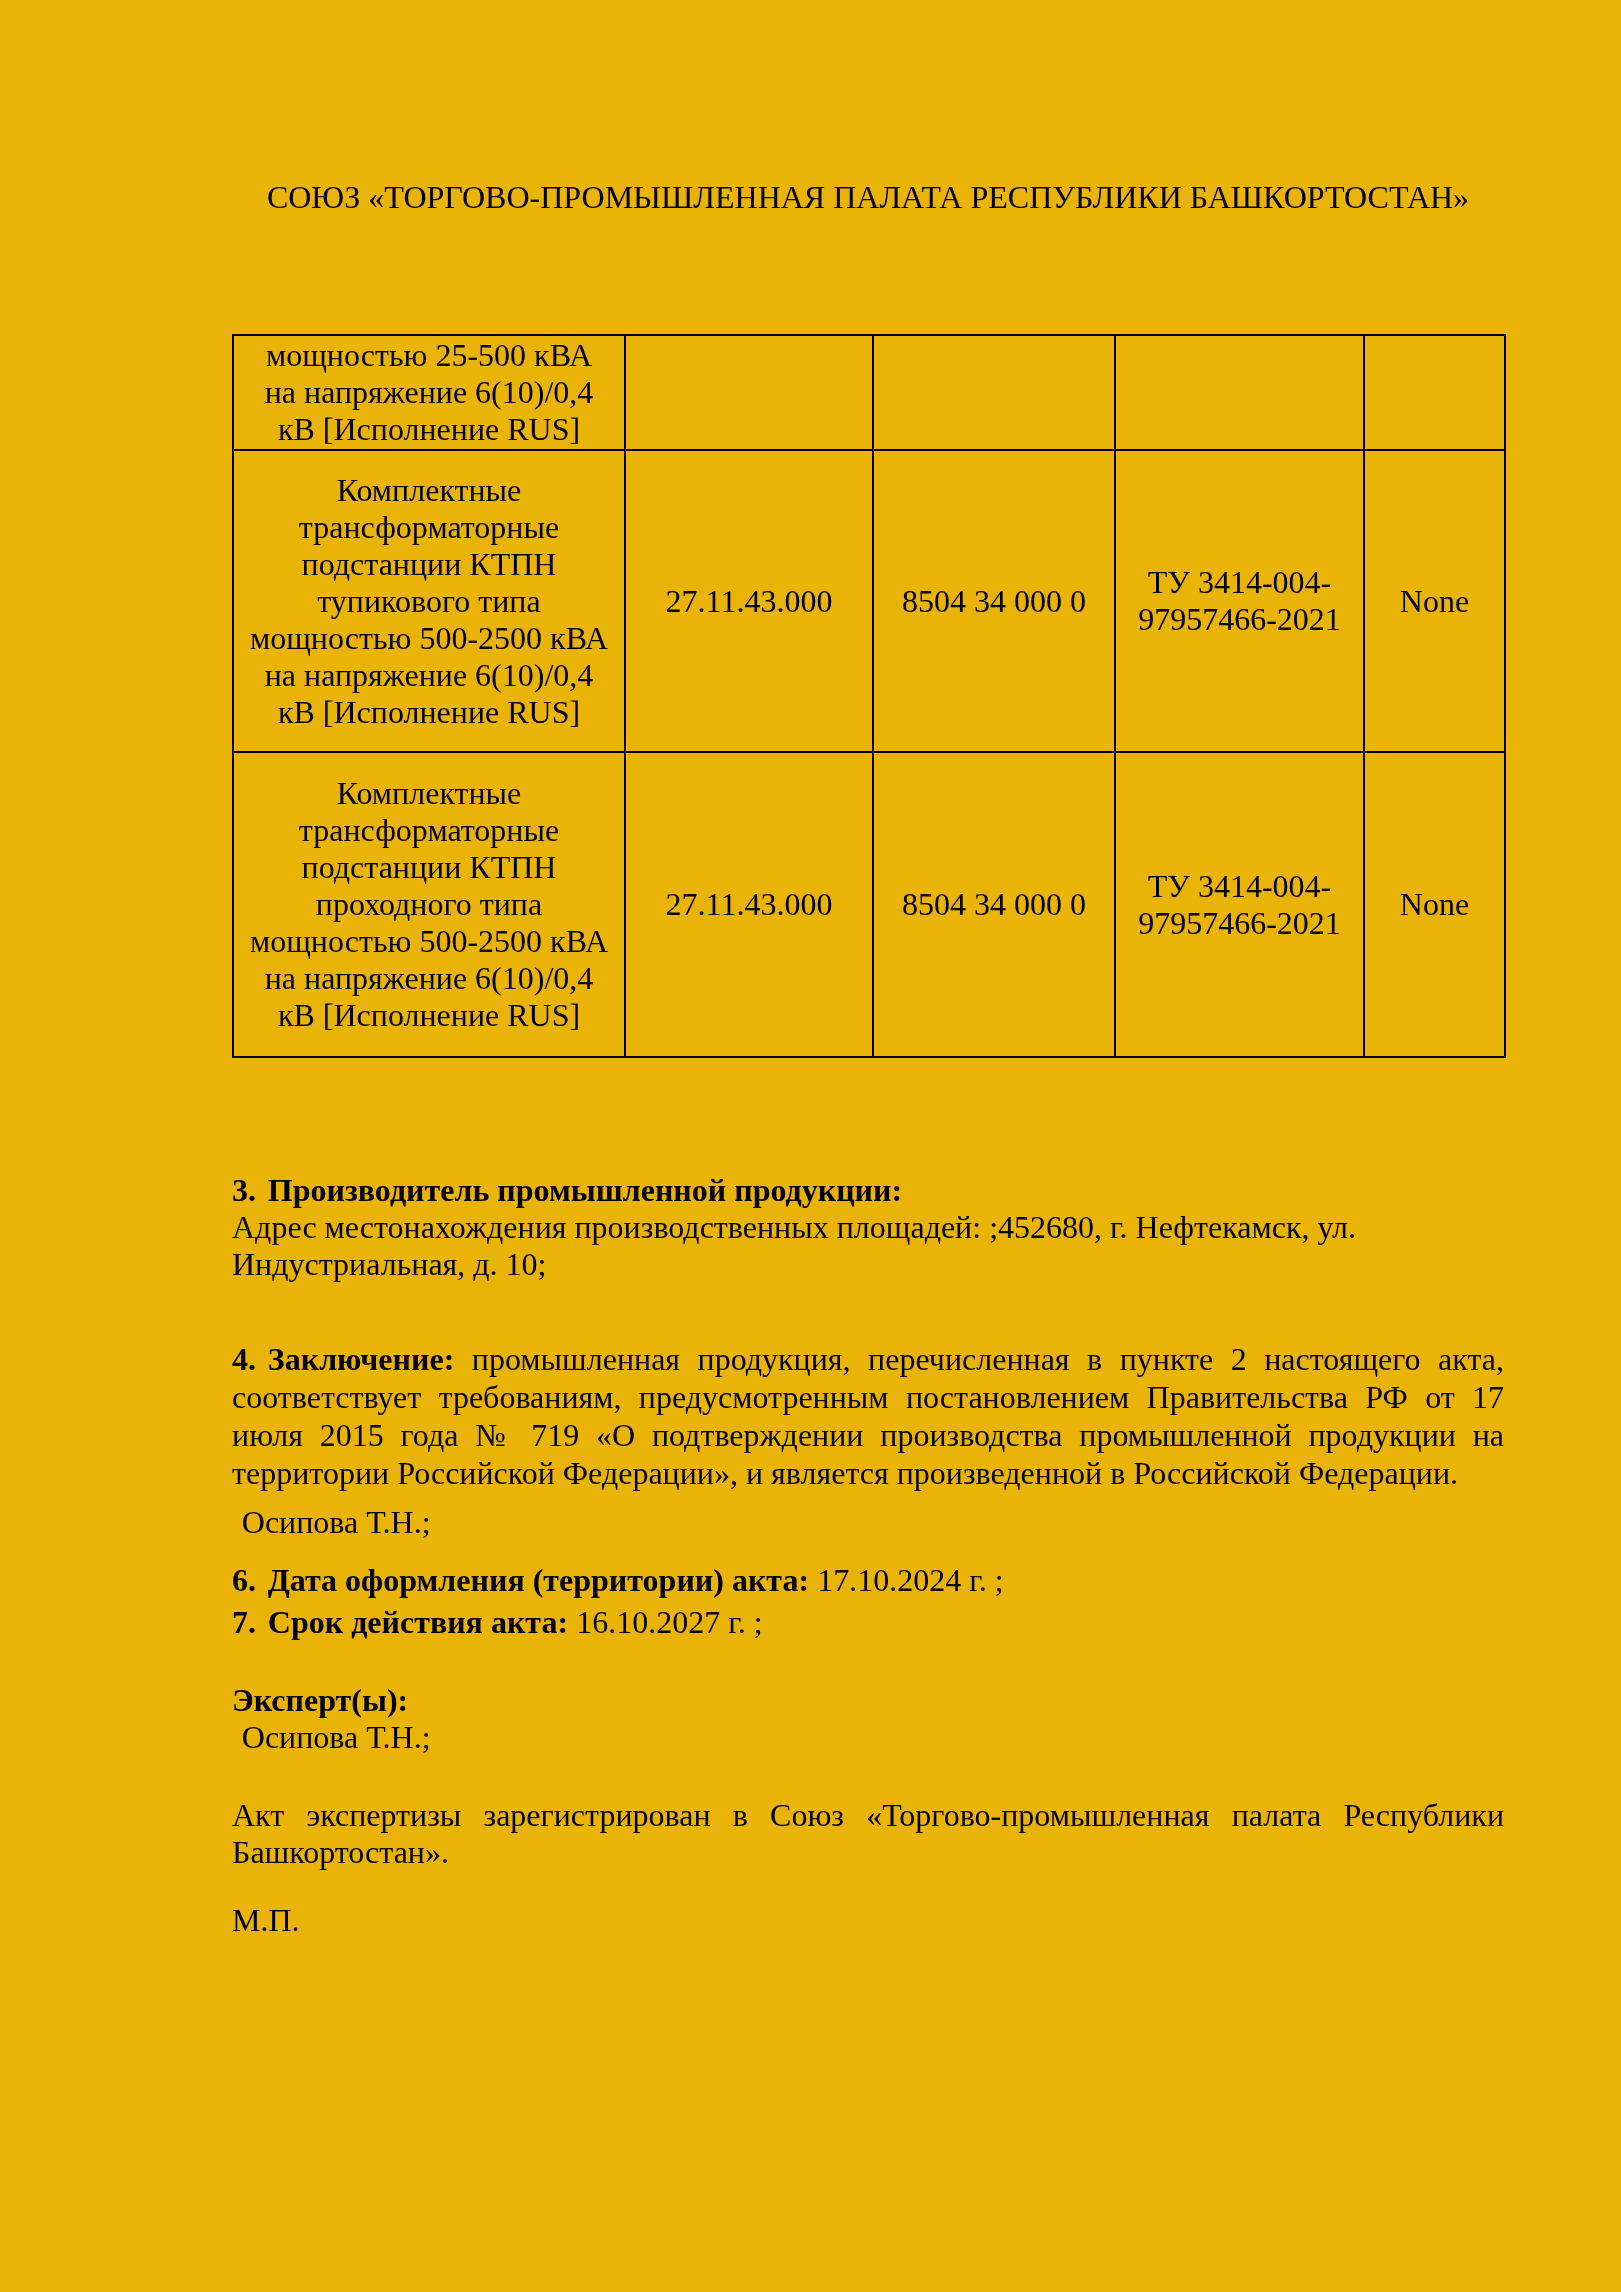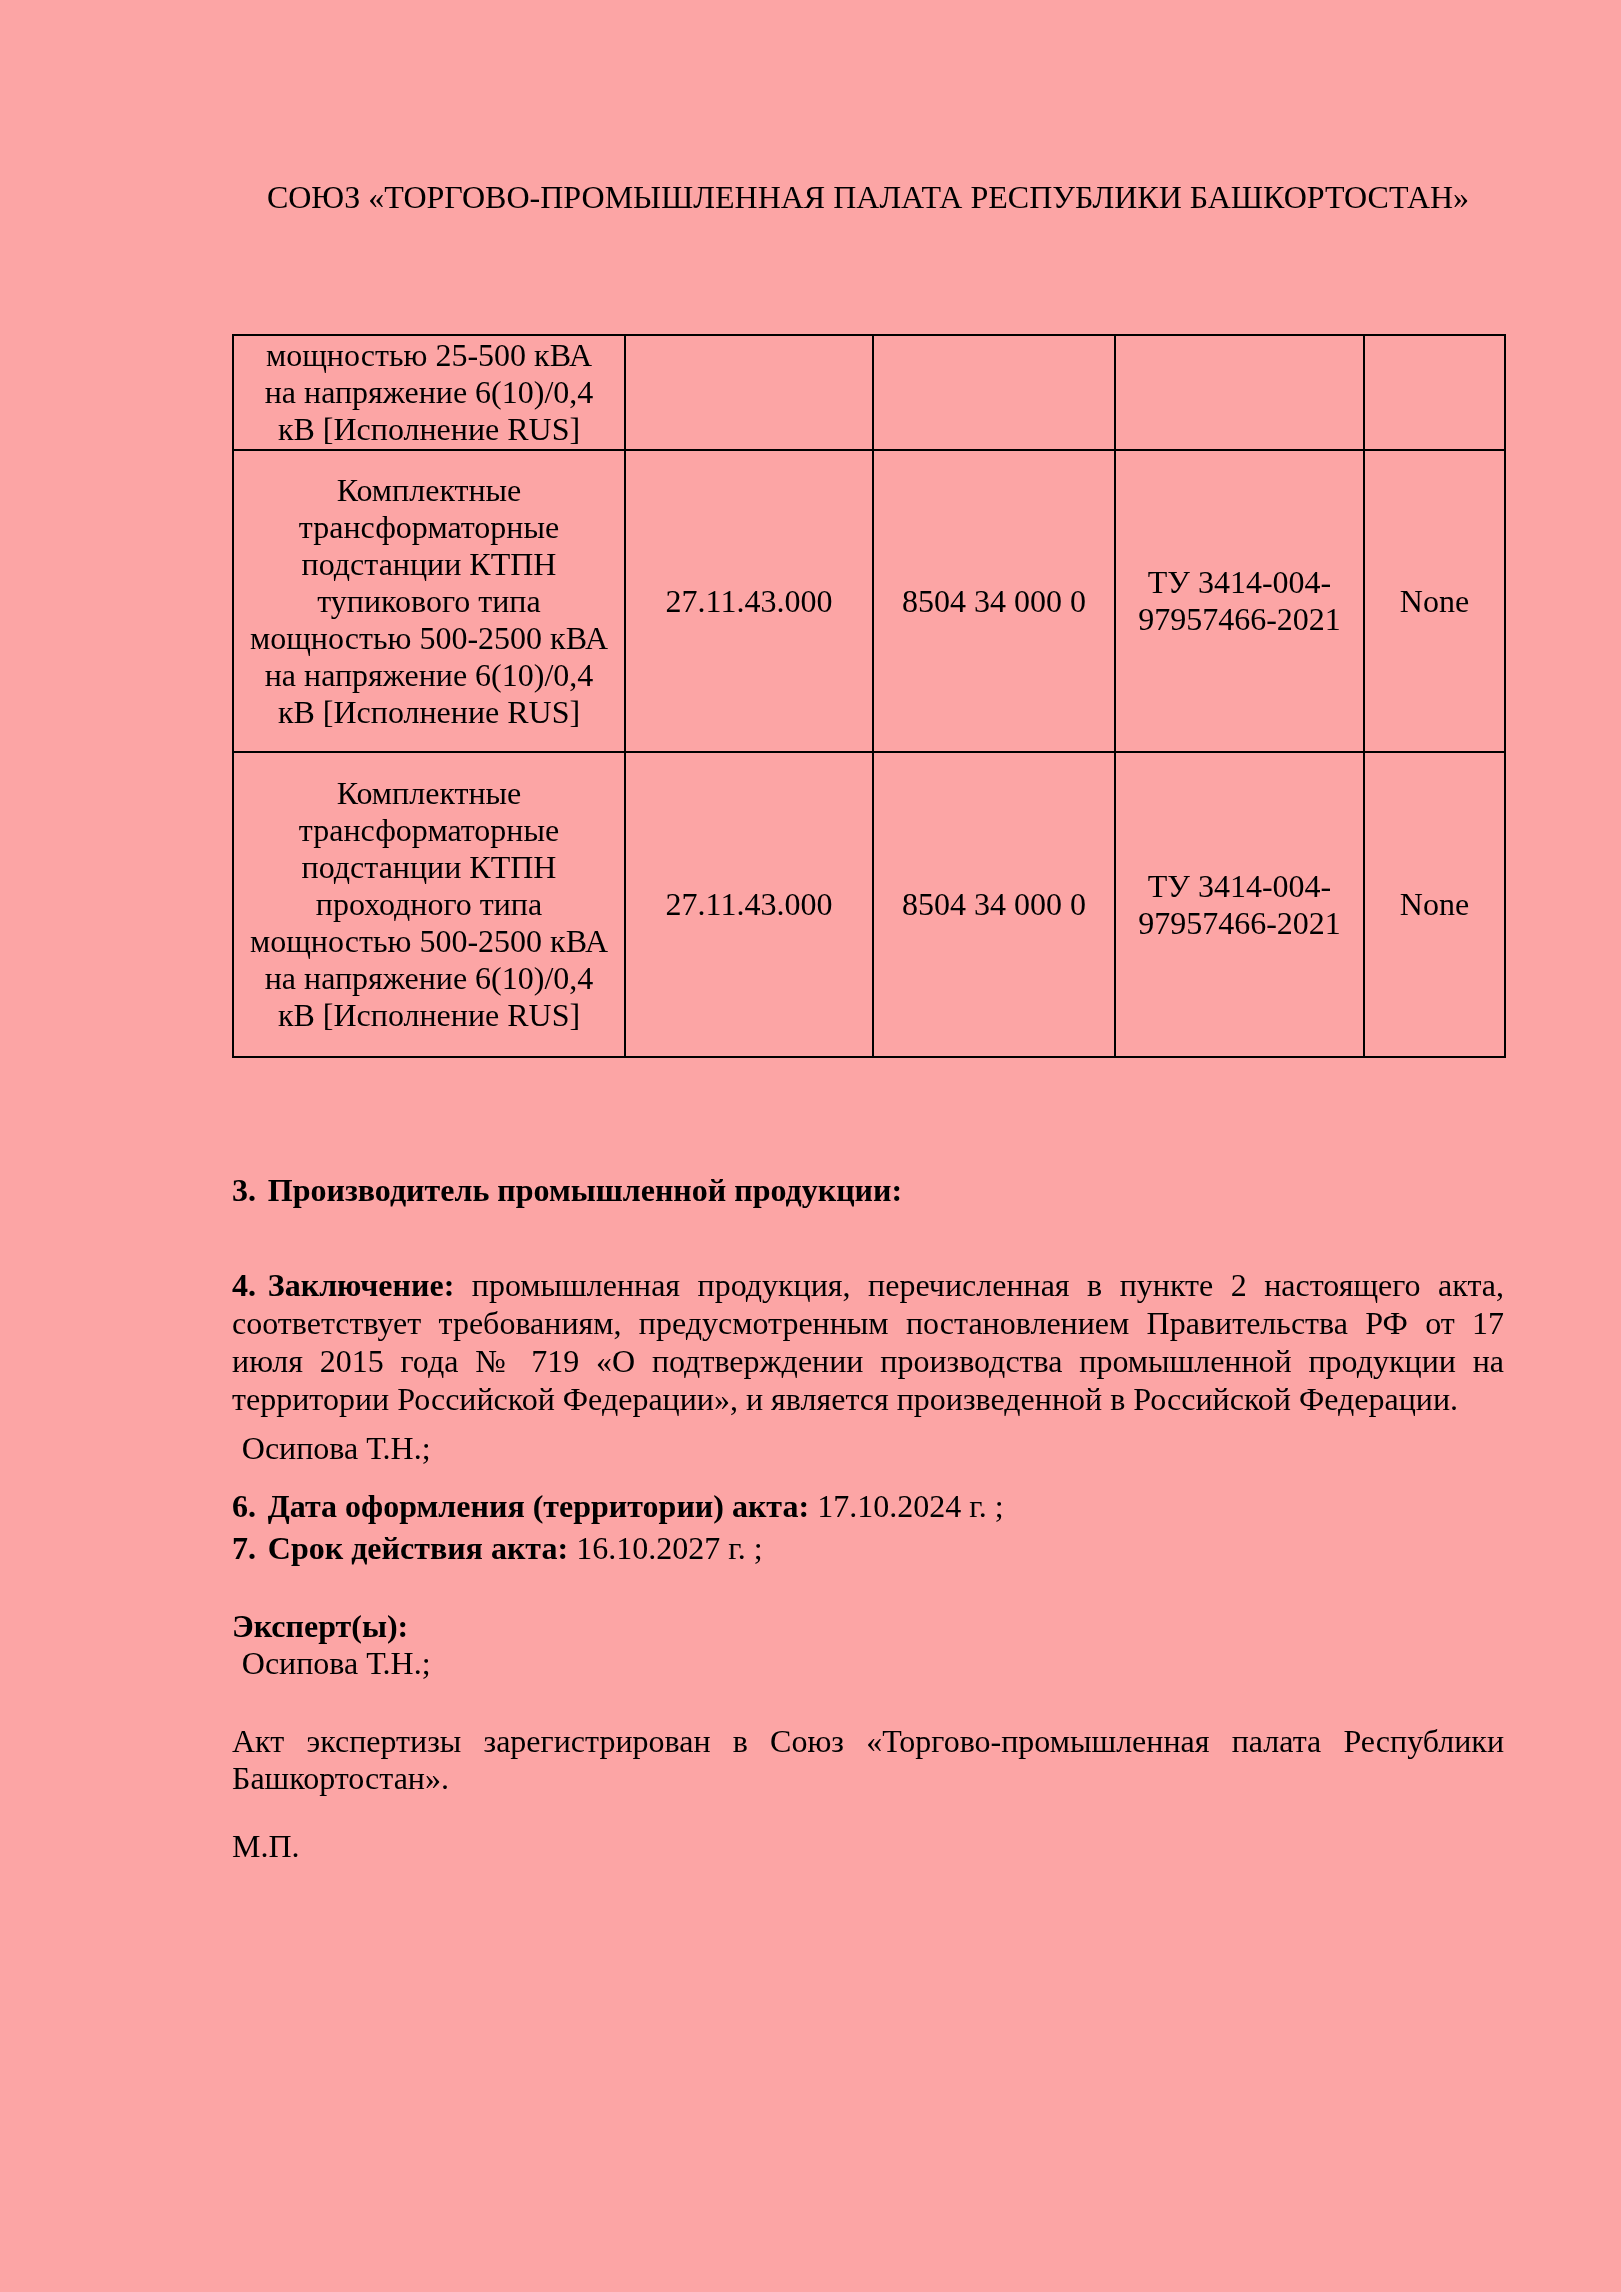--- a/index.html
+++ b/index.html
@@ -4,21 +4,21 @@
 <style>
   html, body {
     margin: 0;
     padding: 0;
     background: #ffffff;
   }
   .page {
     position: relative;
     width: 1621px;
     height: 2293px;
-    background: #fca5a5;
+    background: #eab308;
     color: #000000;
     font-family: "Liberation Serif", "DejaVu Serif", serif;
     font-size: 32px;
     line-height: 37px;
     box-sizing: border-box;
     padding: 177px 117px 0 232px;
     overflow: hidden;
   }
   .doc-title {
     text-align: center;
@@ -98,20 +98,21 @@
         <td>8504 34 000 0</td>
         <td>ТУ 3414-004-97957466-2021</td>
         <td>None</td>
       </tr>
     </tbody>
   </table>
 
   <p class="mt-sec3">
     <span class="num">3.</span><span class="bold">Производитель промышленной продукции:</span>
   </p>
+  <p>Адрес местонахождения производственных площадей: ;452680, г. Нефтекамск, ул. Индустриальная, д. 10;</p>
 
   <p class="mt-sec4 justify">
     <span class="num">4.</span><span class="bold">Заключение:</span>
     <span>промышленная продукция, перечисленная в пункте 2 настоящего акта, соответствует требованиям, предусмотренным постановлением Правительства РФ от 17 июля 2015 года № 719 «О подтверждении производства промышленной продукции на территории Российской Федерации», и является произведенной в Российской Федерации.</span>
   </p>
 
   <p class="mt-name1 indent-name">Осипова Т.Н.;</p>
 
   <p class="mt-sec6">
     <span class="num">6.</span><span class="bold">Дата оформления (территории) акта:</span>

